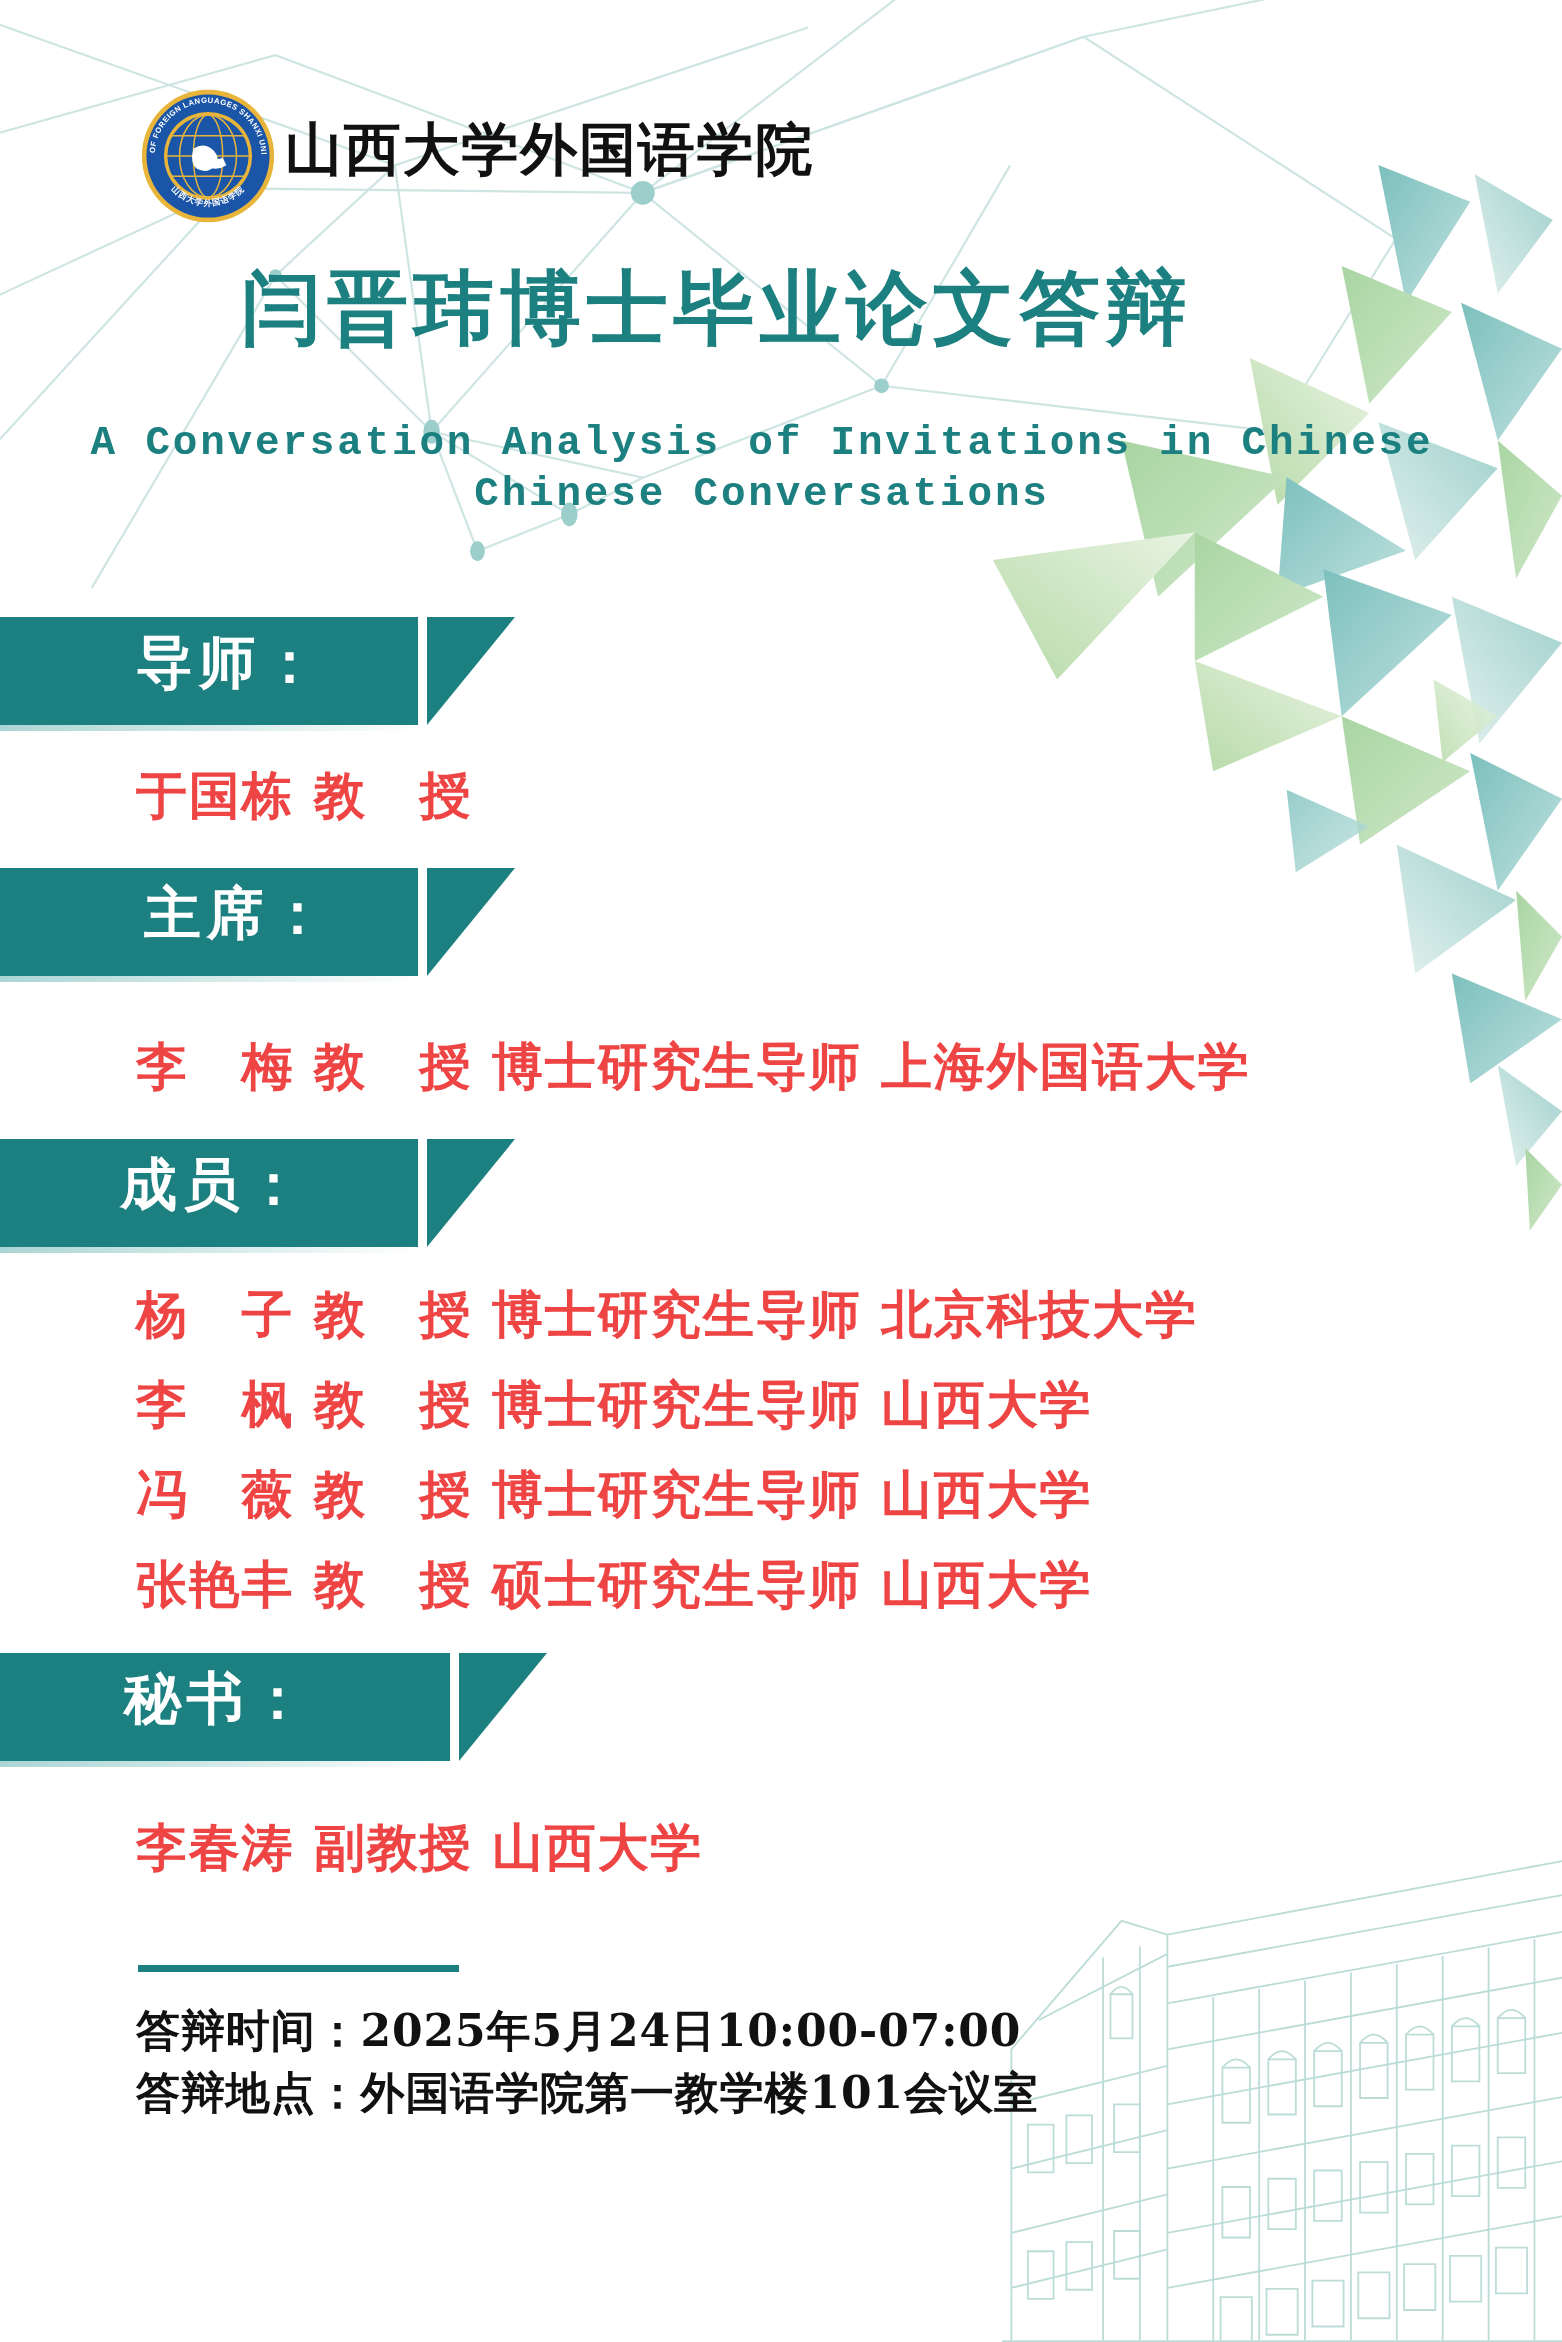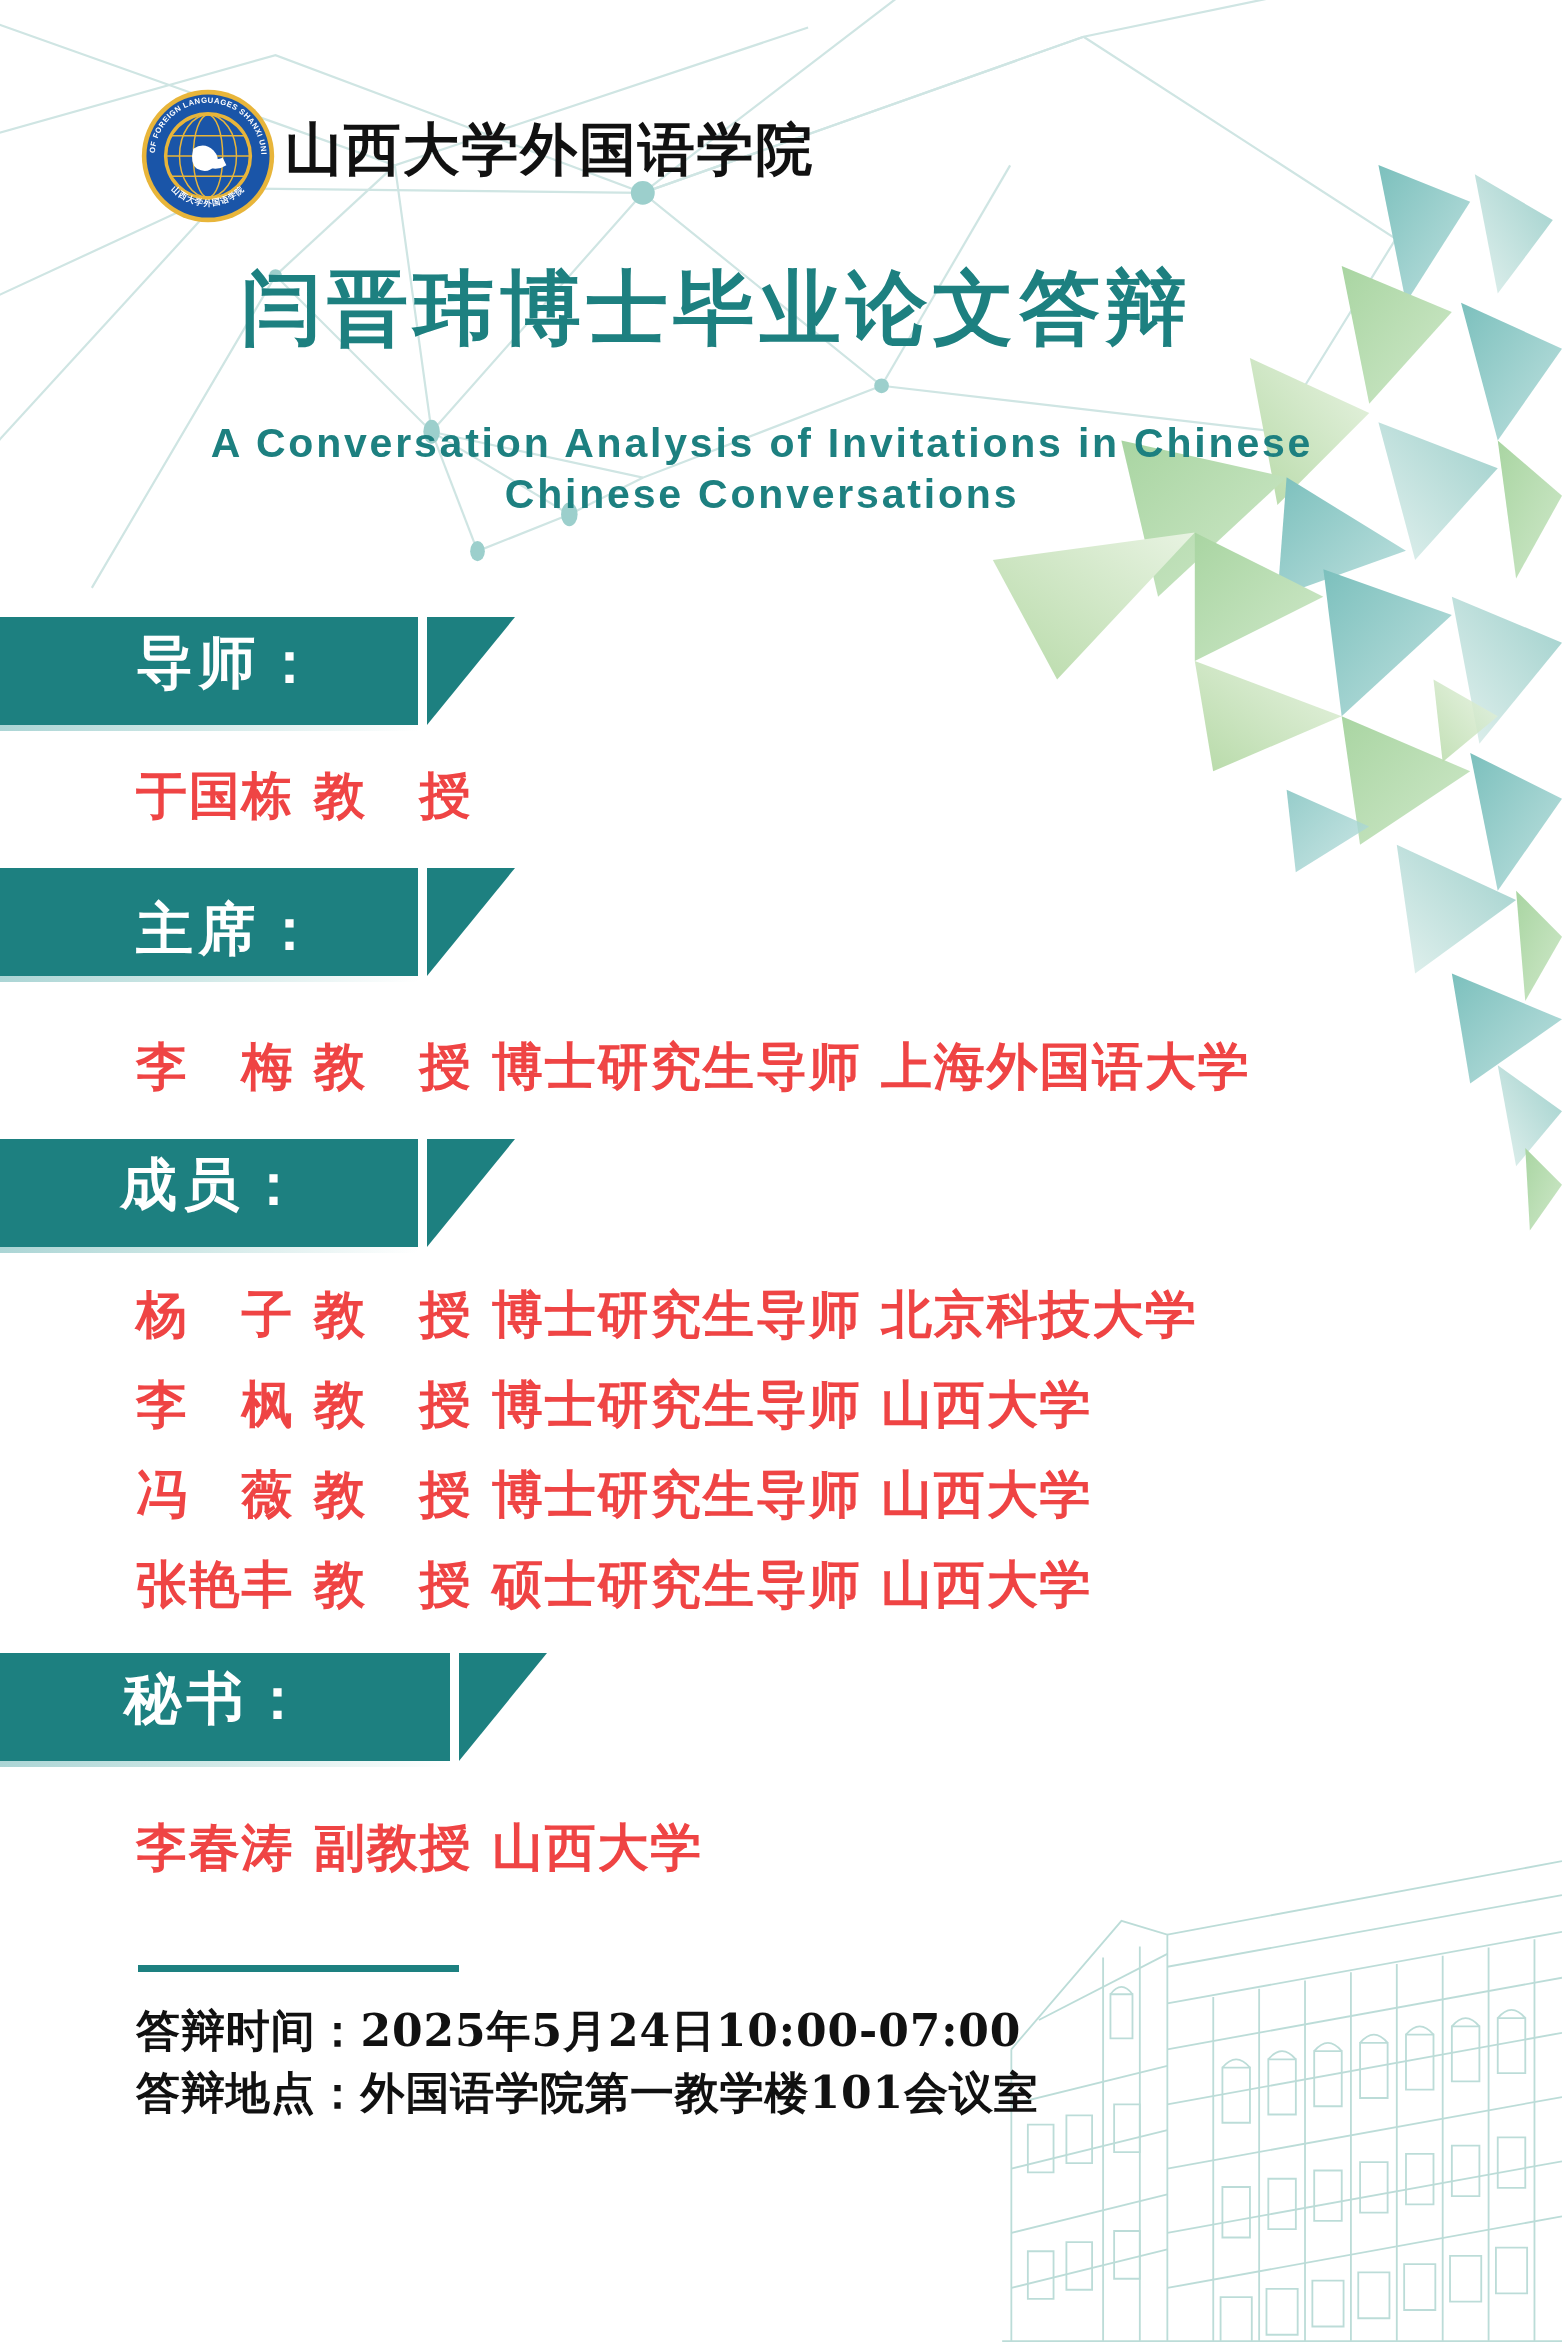--- a/index.html
+++ b/index.html
@@ -28,21 +28,21 @@
   .main-title{
     position:absolute;left:0;top:255px;width:1433px;
     text-align:center;
     font-family:"DejaVu Serif","Liberation Serif",serif;
     font-weight:700;font-size:81px;color:#1d8080;letter-spacing:5.5px;
     white-space:nowrap;
   }
   .sub-title{
     position:absolute;left:0;top:418px;width:1524px;
     text-align:center;
-    font-family:Liberation Sans, sans-serif;
+    font-family:Liberation Mono, monospace;
     font-weight:700;font-size:41px;color:#1d8080;letter-spacing:2.8px;
     line-height:1.25;
   }
 
   
   .banner{position:absolute;left:0;height:92px;}
   .banner .bar{
     position:absolute;left:0;top:0;height:108px;
     background:#1d8080;
   }
@@ -206,21 +206,21 @@
   <div class="banner" style="top:617px;width:533px;">
     <div class="bar" style="width:418px;"></div>
     <div class="flag" style="left:427px;"></div>
     <div class="blabel" style="left:136px;">导师：</div>
   </div>
   <div class="row" style="top:762px;">于国栋  教　授</div>
 
   <div class="banner" style="top:868px;width:533px;">
     <div class="bar" style="width:418px;"></div>
     <div class="flag" style="left:427px;"></div>
-    <div class="blabel" style="left:136px;margin-top:16px;">主席：</div>
+    <div class="blabel" style="left:144px;">主席：</div>
   </div>
   <div class="row" style="top:1033px;">李　梅 教　授 博士研究生导师  上海外国语大学</div>
 
   <div class="banner" style="top:1139px;width:533px;">
     <div class="bar" style="width:418px;"></div>
     <div class="flag" style="left:427px;"></div>
     <div class="blabel" style="left:120px;">成员：</div>
   </div>
   <div class="row" style="top:1281px;">杨　子 教　授  博士研究生导师  北京科技大学</div>
   <div class="row" style="top:1371px;">李　枫 教　授  博士研究生导师  山西大学</div>

